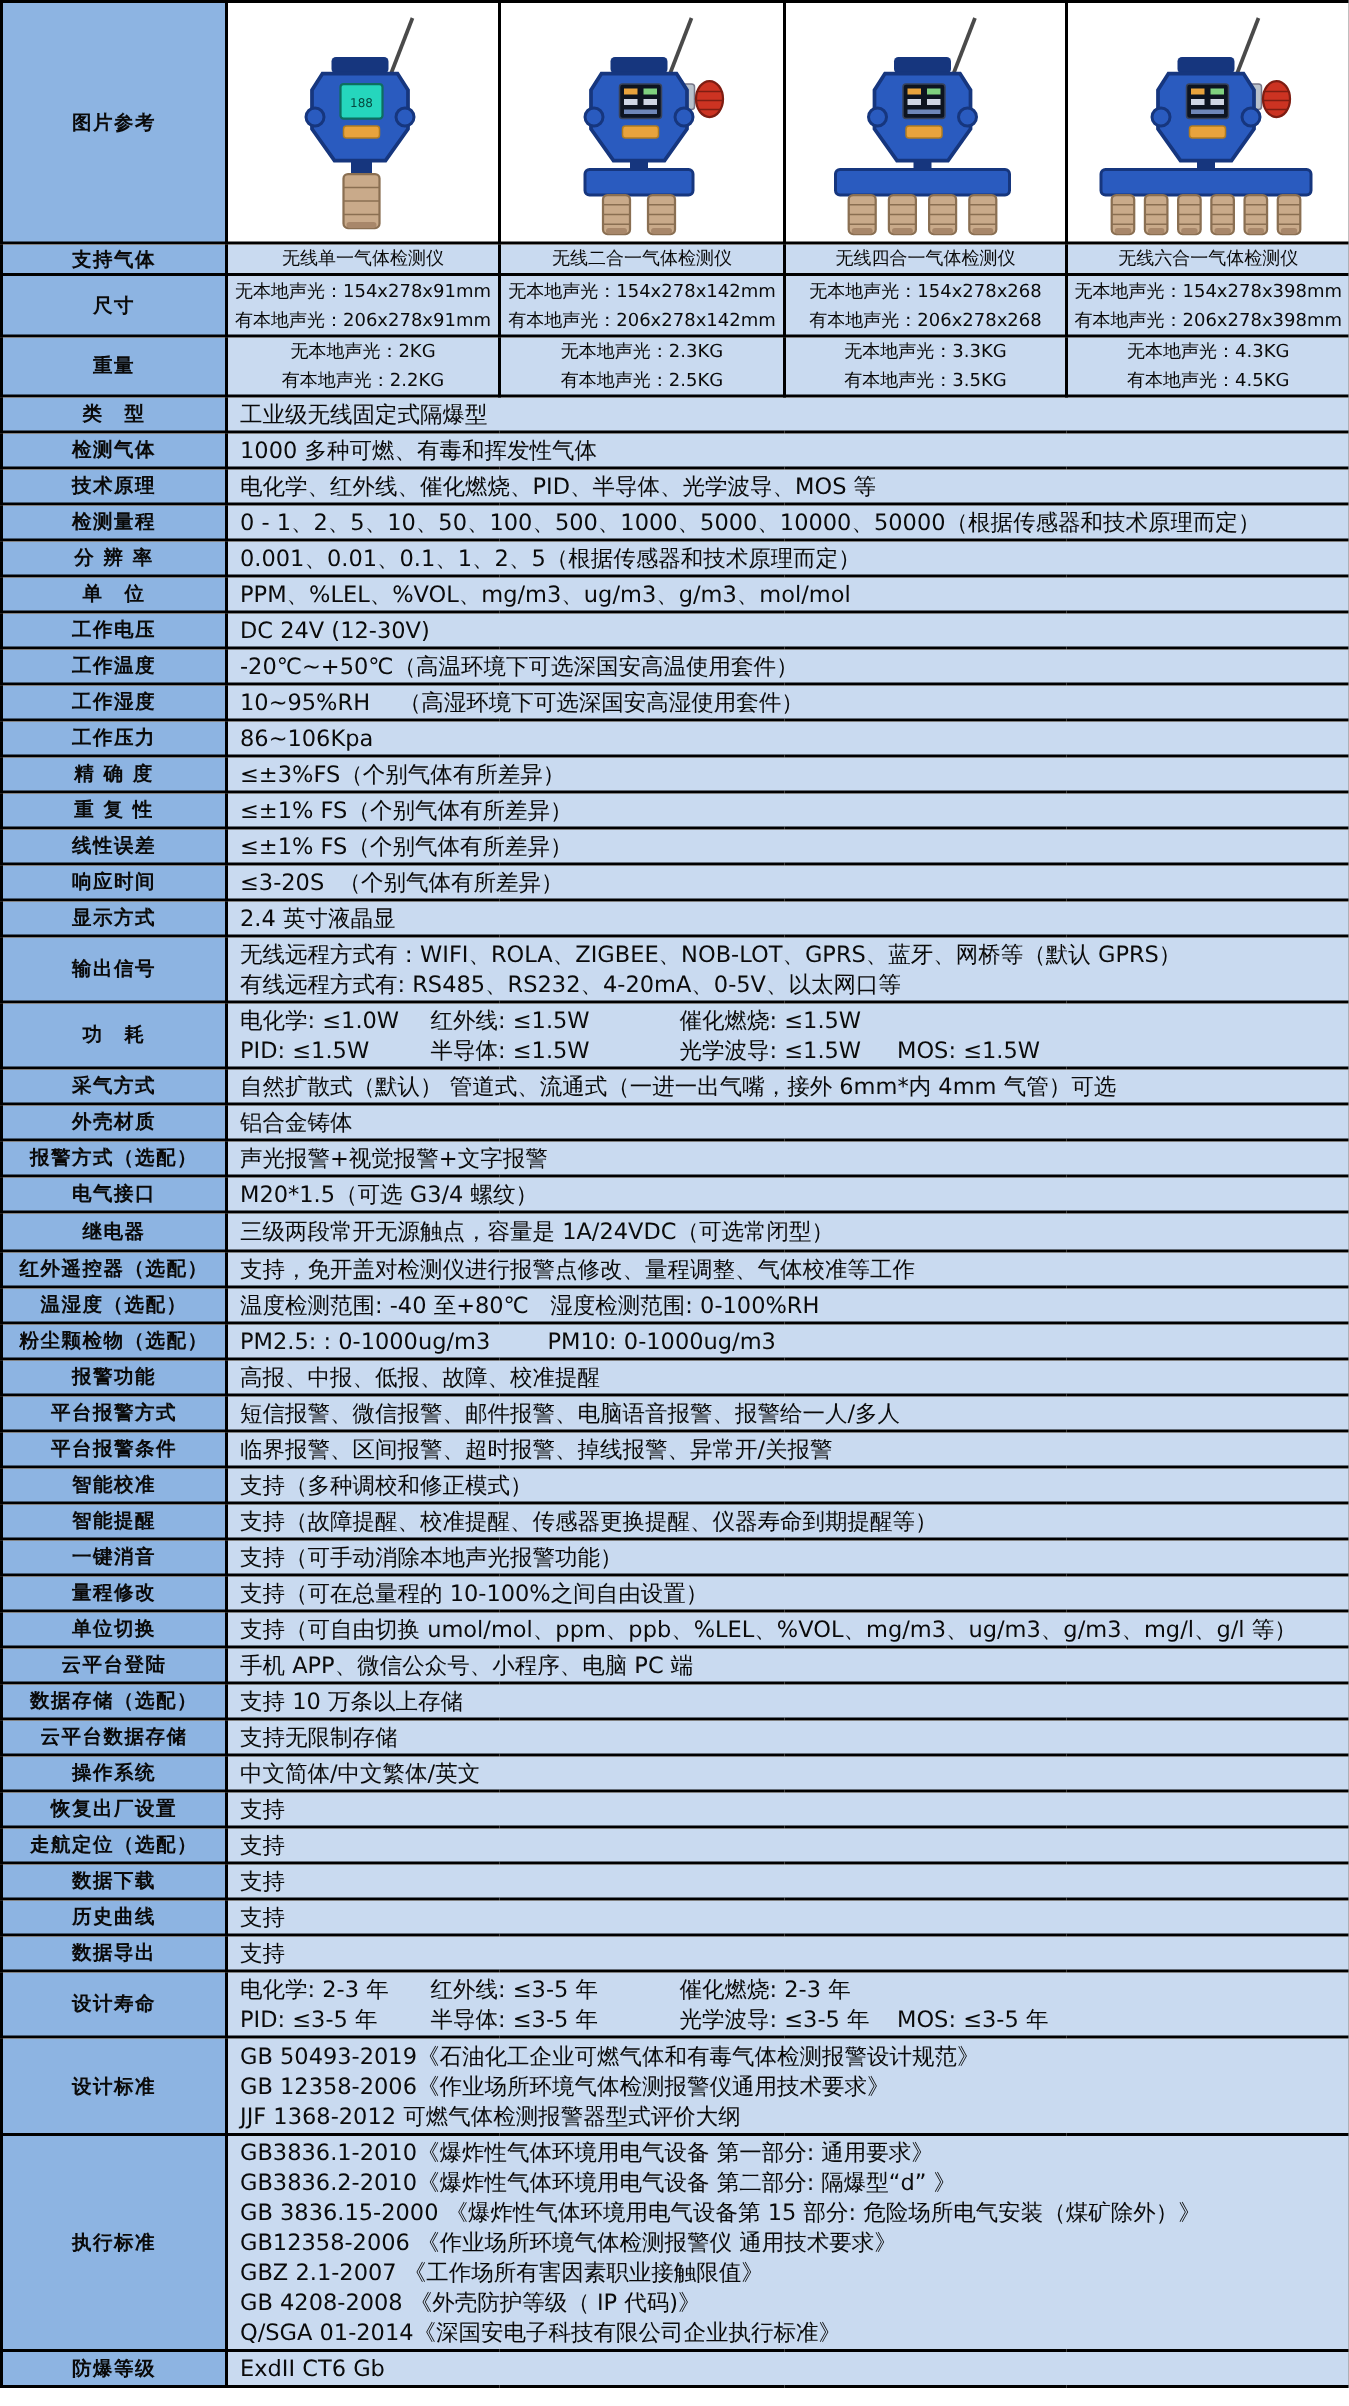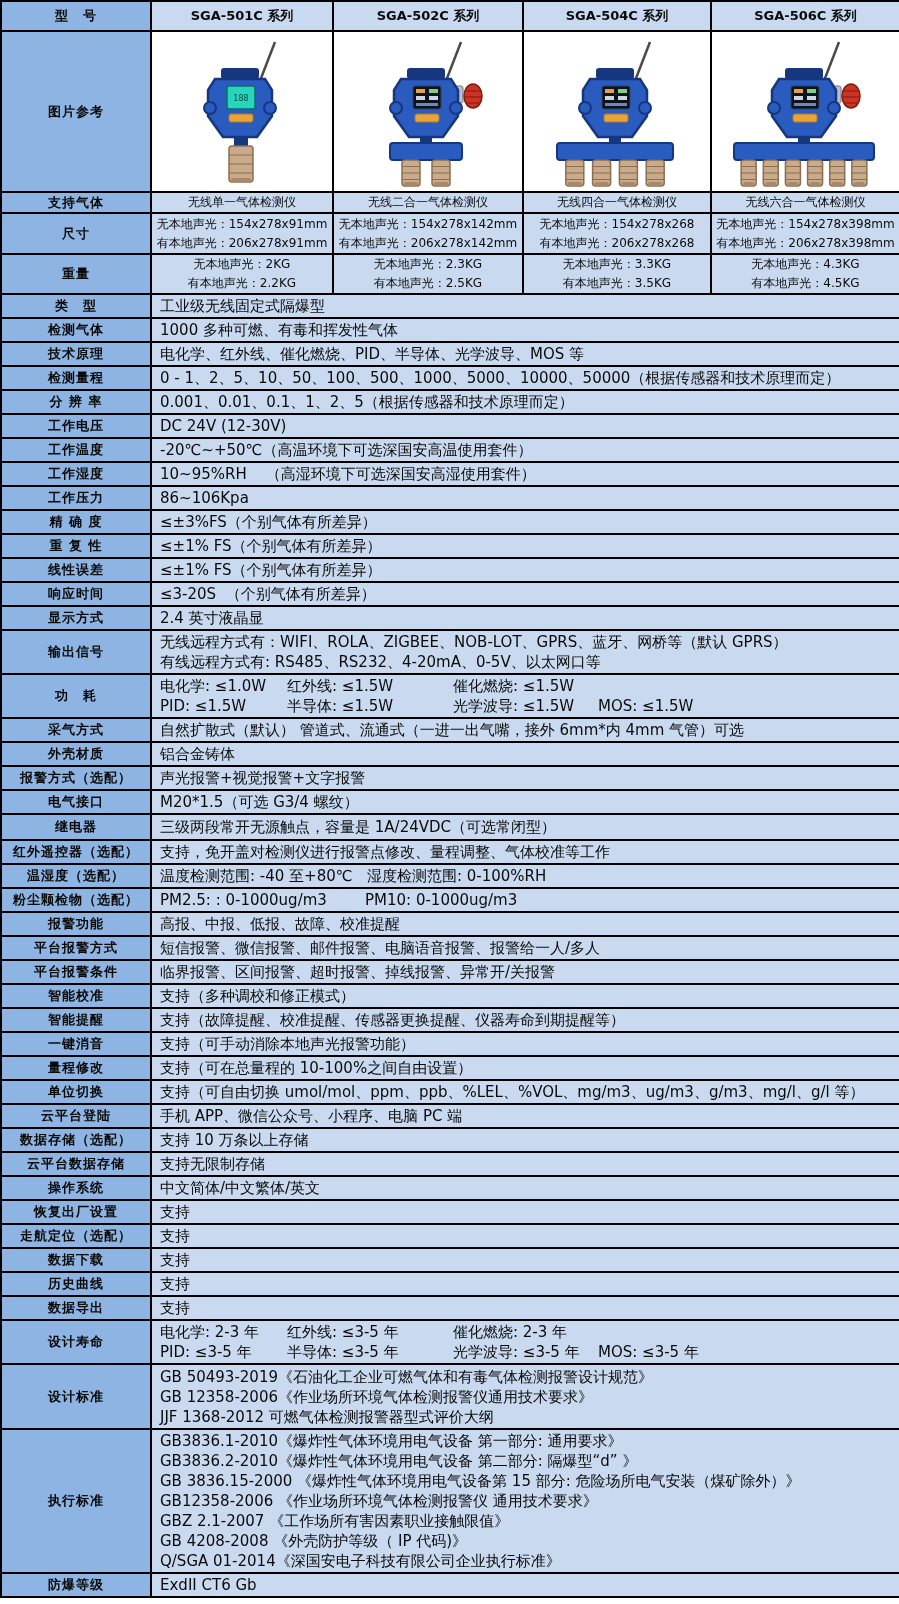--- a/index.html
+++ b/index.html
@@ -24,27 +24,20 @@
 
 <table id="spec-table">
   <colgroup>
     <col style="width:150px">
       <col style="width:182px">
       <col style="width:190px">
       <col style="width:188px">
       <col style="width:189px">
   </colgroup>
   <tbody id="tbody">
-      <tr style="height: 30px;">
-        <td class="lbl">型　号</td>
-        <td class="mdl">SGA-501C 系列</td>
-        <td class="mdl">SGA-502C 系列</td>
-        <td class="mdl">SGA-504C 系列</td>
-        <td class="mdl">SGA-506C 系列</td>
-      </tr>
       <tr style="height: 161px;">
         <td class="lbl">图片参考</td>
         <td class="imgcell">
           <svg width="176" height="152" viewBox="0 0 176 152">
             <g>
               <line x1="121" y1="6" x2="104" y2="50" stroke="#4a4a4a" stroke-width="2.5"></line>
               <rect x="99" y="46" width="9" height="11" rx="2" fill="#9aa4b0" stroke="#667"></rect>
             </g>
             <g>
               <rect x="67" y="32" width="38" height="11" rx="3" fill="#16367e"></rect>
@@ -309,20 +302,26 @@
         <td class="v" colspan="4">
           <div>0 - 1、2、5、10、50、100、500、1000、5000、10000、50000（根据传感器和技术原理而定）</div>
         </td>
       </tr>
       <tr style="height: 20px;">
         <td class="lbl">分 辨 率</td>
         <td class="v" colspan="4">
           <div>0.001、0.01、0.1、1、2、5（根据传感器和技术原理而定）</div>
         </td>
       </tr>
+      <tr style="height: 20px;">
+        <td class="lbl">单　位</td>
+        <td class="v" colspan="4">
+          <div>PPM、%LEL、%VOL、mg/m3、ug/m3、g/m3、mol/mol</div>
+        </td>
+      </tr>
       <tr style="height: 21px;">
         <td class="lbl">工作电压</td>
         <td class="v" colspan="4">
           <div>DC 24V (12-30V)</div>
         </td>
       </tr>
       <tr style="height: 21px;">
         <td class="lbl">工作温度</td>
         <td class="v" colspan="4">
           <div>-20℃~+50℃（高温环境下可选深国安高温使用套件）</div>

